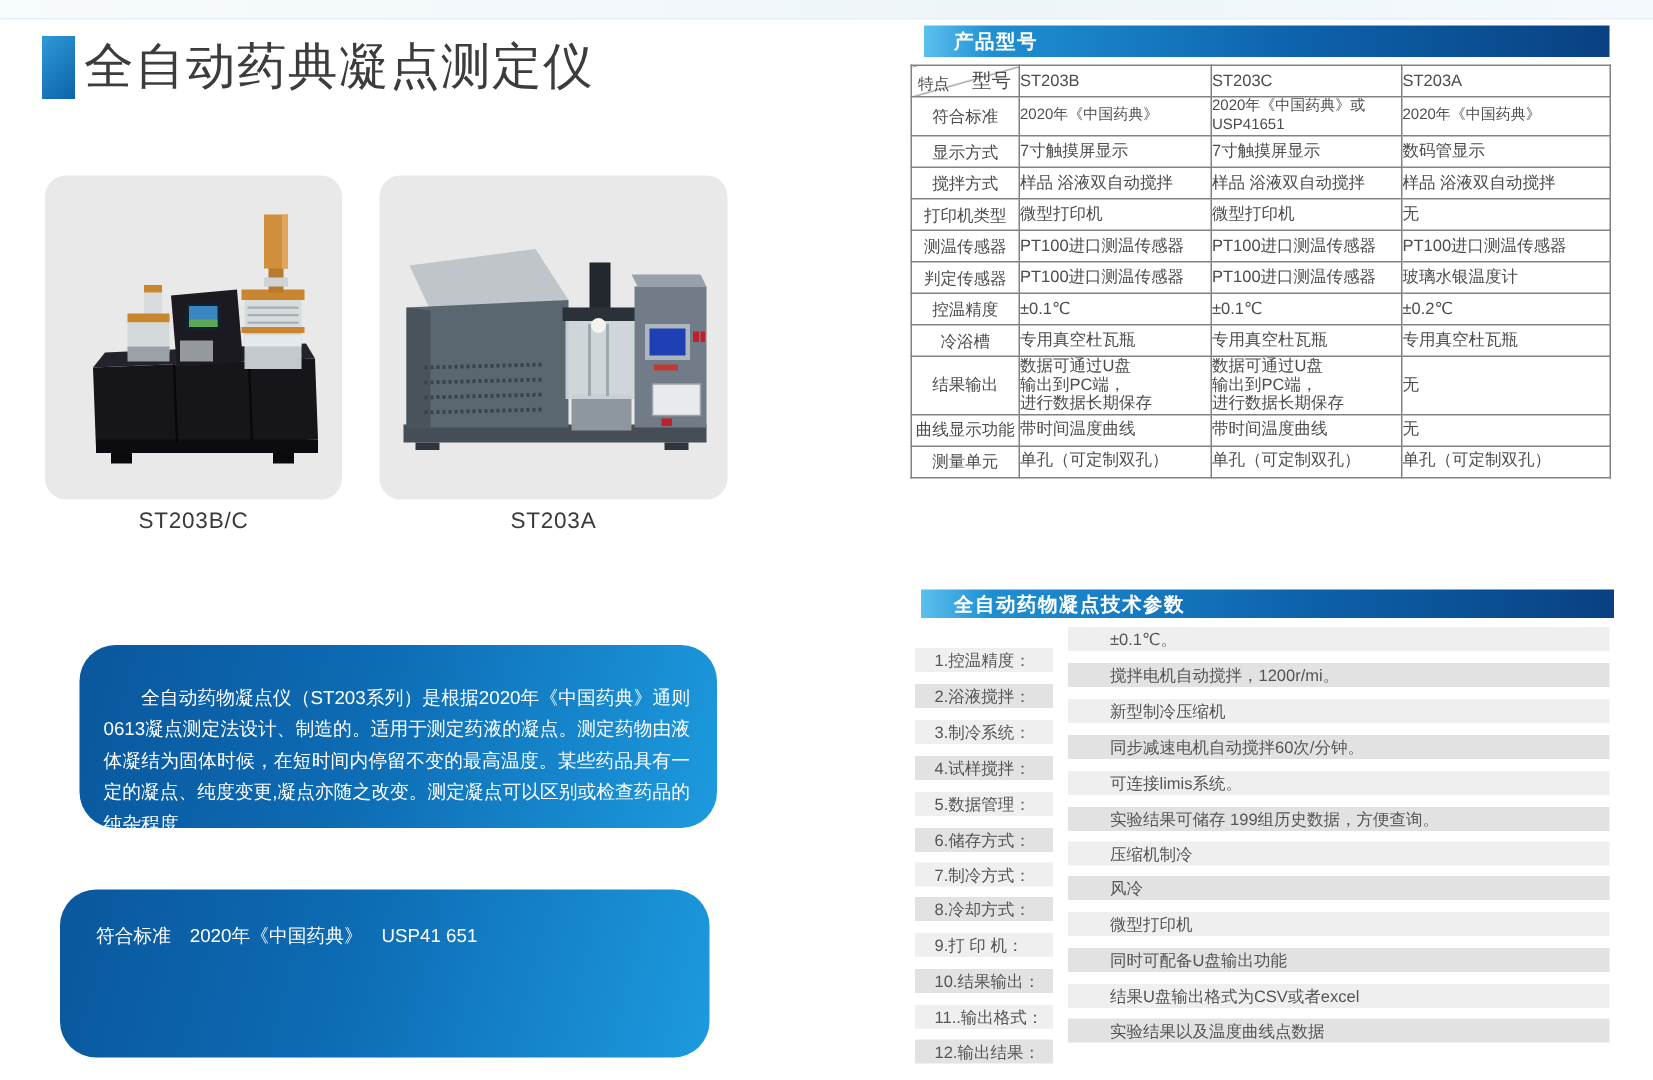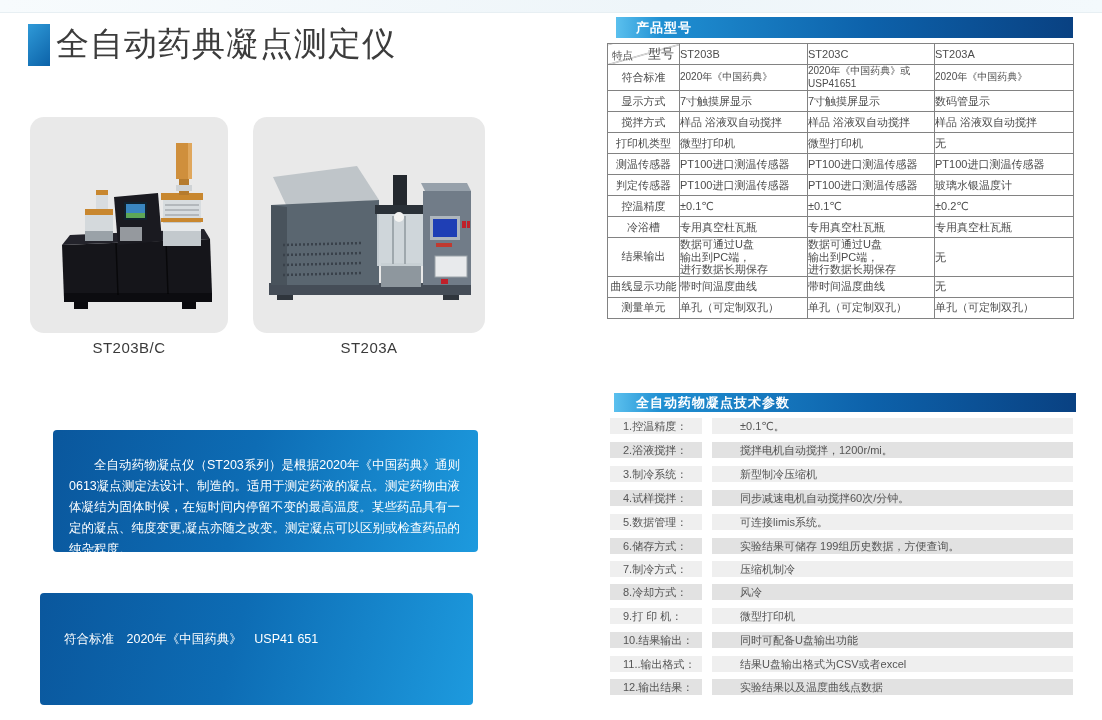--- a/index.html
+++ b/index.html
@@ -20,26 +20,26 @@
   
   .card{position:absolute;background:#e9e9e9;border-radius:14px;}
   .card1{left:30px;top:117px;width:198px;height:216px;}
   .card2{left:253px;top:117px;width:232px;height:216px;}
   .card-label{position:absolute;top:339px;height:18px;font-size:15px;color:#3a3a3a;
     text-align:center;letter-spacing:.5px;}
   .label1{left:30px;width:198px;}
   .label2{left:253px;width:232px;}
 
   
-  .blue-box{position:absolute;border-radius:4px;color:#fff;
+  .blue-box{position:absolute;border-radius:24px;color:#fff;
     background:linear-gradient(105deg,#0a579d 0%,#0d6cb4 45%,#1d9ade 100%);
     box-sizing:border-box;font-size:12.5px;line-height:21px;text-align:justify;}
   .box1{left:53px;top:430px;width:425px;height:122px;padding:25px 18px 0 16px;}
   .box1 p{margin:0;text-indent:2em;}
-  .box2{left:40px;top:593px;width:433px;height:112px;padding:36px 20px 0 24px;}
+  .box2{left:40px;top:593px;width:433px;height:112px;padding:21px 20px 0 24px;}
   .box2 p{margin:0;}
 
   
   .sec-bar{position:absolute;color:#fff;font-size:13px;font-weight:bold;letter-spacing:1px;
     background:linear-gradient(90deg,#5bc0ee 0%,#1f8fd2 10%,#0d62ab 55%,#094182 100%);
     display:flex;align-items:center;}
   .bar1{left:616px;top:17px;width:457px;height:21px;padding-left:20px;box-sizing:border-box;}
   .bar2{left:614px;top:393px;width:462px;height:19px;padding-left:22px;box-sizing:border-box;}
 
   
@@ -53,21 +53,21 @@
   td.rowlab{text-align:center;}
   td.val{text-align:left;padding-left:13px;white-space:pre-line;line-height:12.5px;}
   th.colhead{text-align:left;padding-left:13px;}
   th.corner{position:relative;
     background:linear-gradient(to bottom right,transparent calc(50% - .7px),#828282 50%,transparent calc(50% + .7px));}
   .corner-top{position:absolute;top:1px;right:5px;font-size:13px;}
   .corner-bottom{position:absolute;bottom:1px;left:4px;font-size:10.5px;}
 
   
   .param-label{position:absolute;left:610px;width:92px;height:16px;box-sizing:border-box;
-    font-size:11px;color:#555;display:flex;align-items:center;padding-left:13px;}
+    font-size:11px;color:#555;display:flex;align-items:center;padding-left:13px;margin-top:14px;}
   .param-value{position:absolute;left:712px;width:361px;height:16px;box-sizing:border-box;
     font-size:11px;color:#555;display:flex;align-items:center;padding-left:28px;}
   .shade-a{background:#efefef;}
   .shade-b{background:#e2e2e2;}
 </style>
 </head>
 <body>
 
 <div class="top-strip"></div>
 

